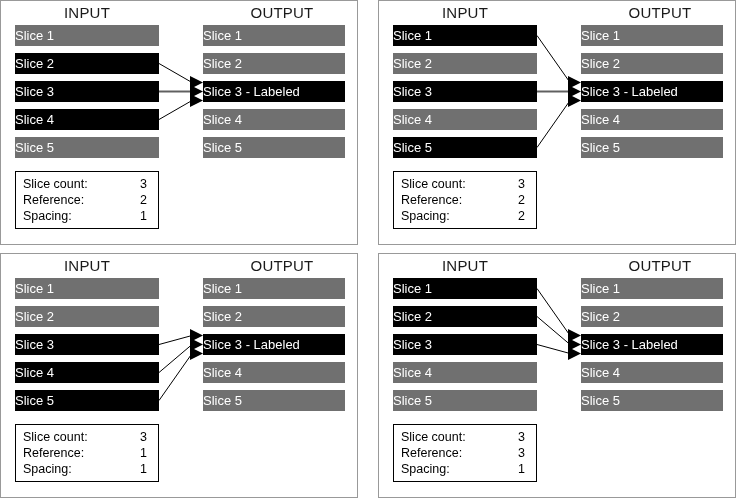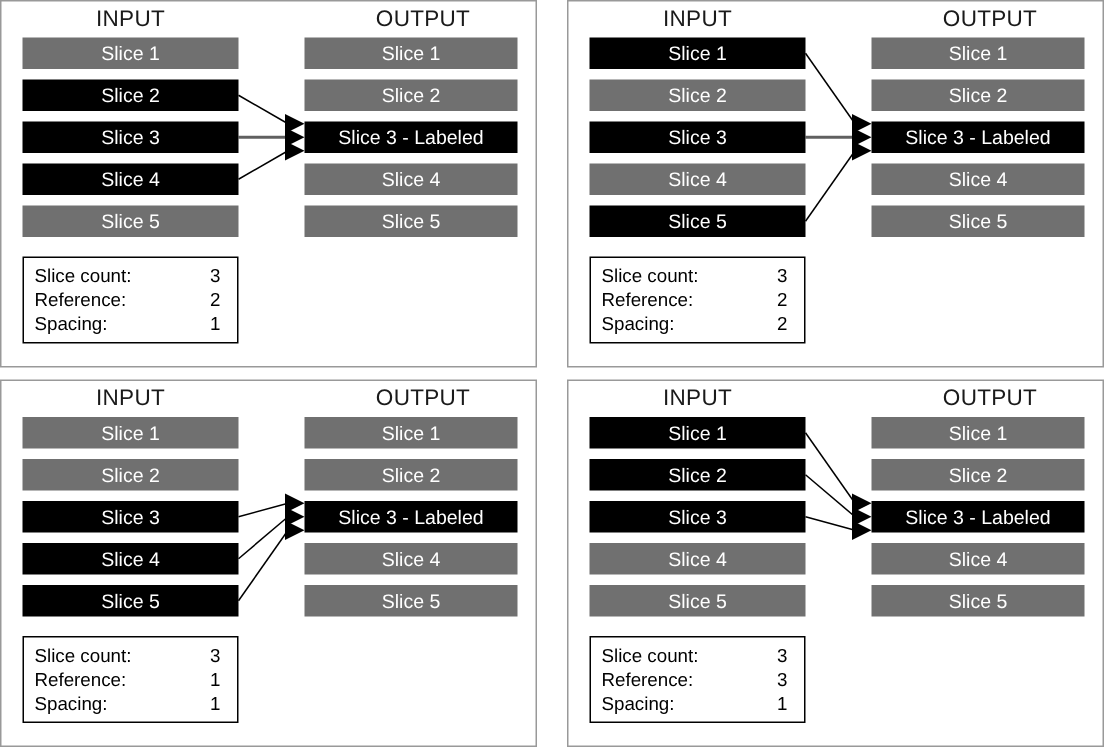--- a/index.html
+++ b/index.html
@@ -38,21 +38,21 @@
   }
   .col-head.in  { left: 14px;  width: 144px; }
   .col-head.out { left: 210px; width: 142px; }
 
   .bar {
     position: absolute;
     height: 21px;
     line-height: 21px;
     font-size: 13px;
     color: #ffffff;
-    text-align: center;
+    text-align: left;
     white-space: nowrap;
     overflow: hidden;
   }
   .bar.in  { left: 14px;  width: 144px; }
   .bar.out { left: 202px; width: 142px; }
   .bar.gray  { background: #707070; }
   .bar.black { background: #000000; }
 
   .infobox {
     position: absolute;

